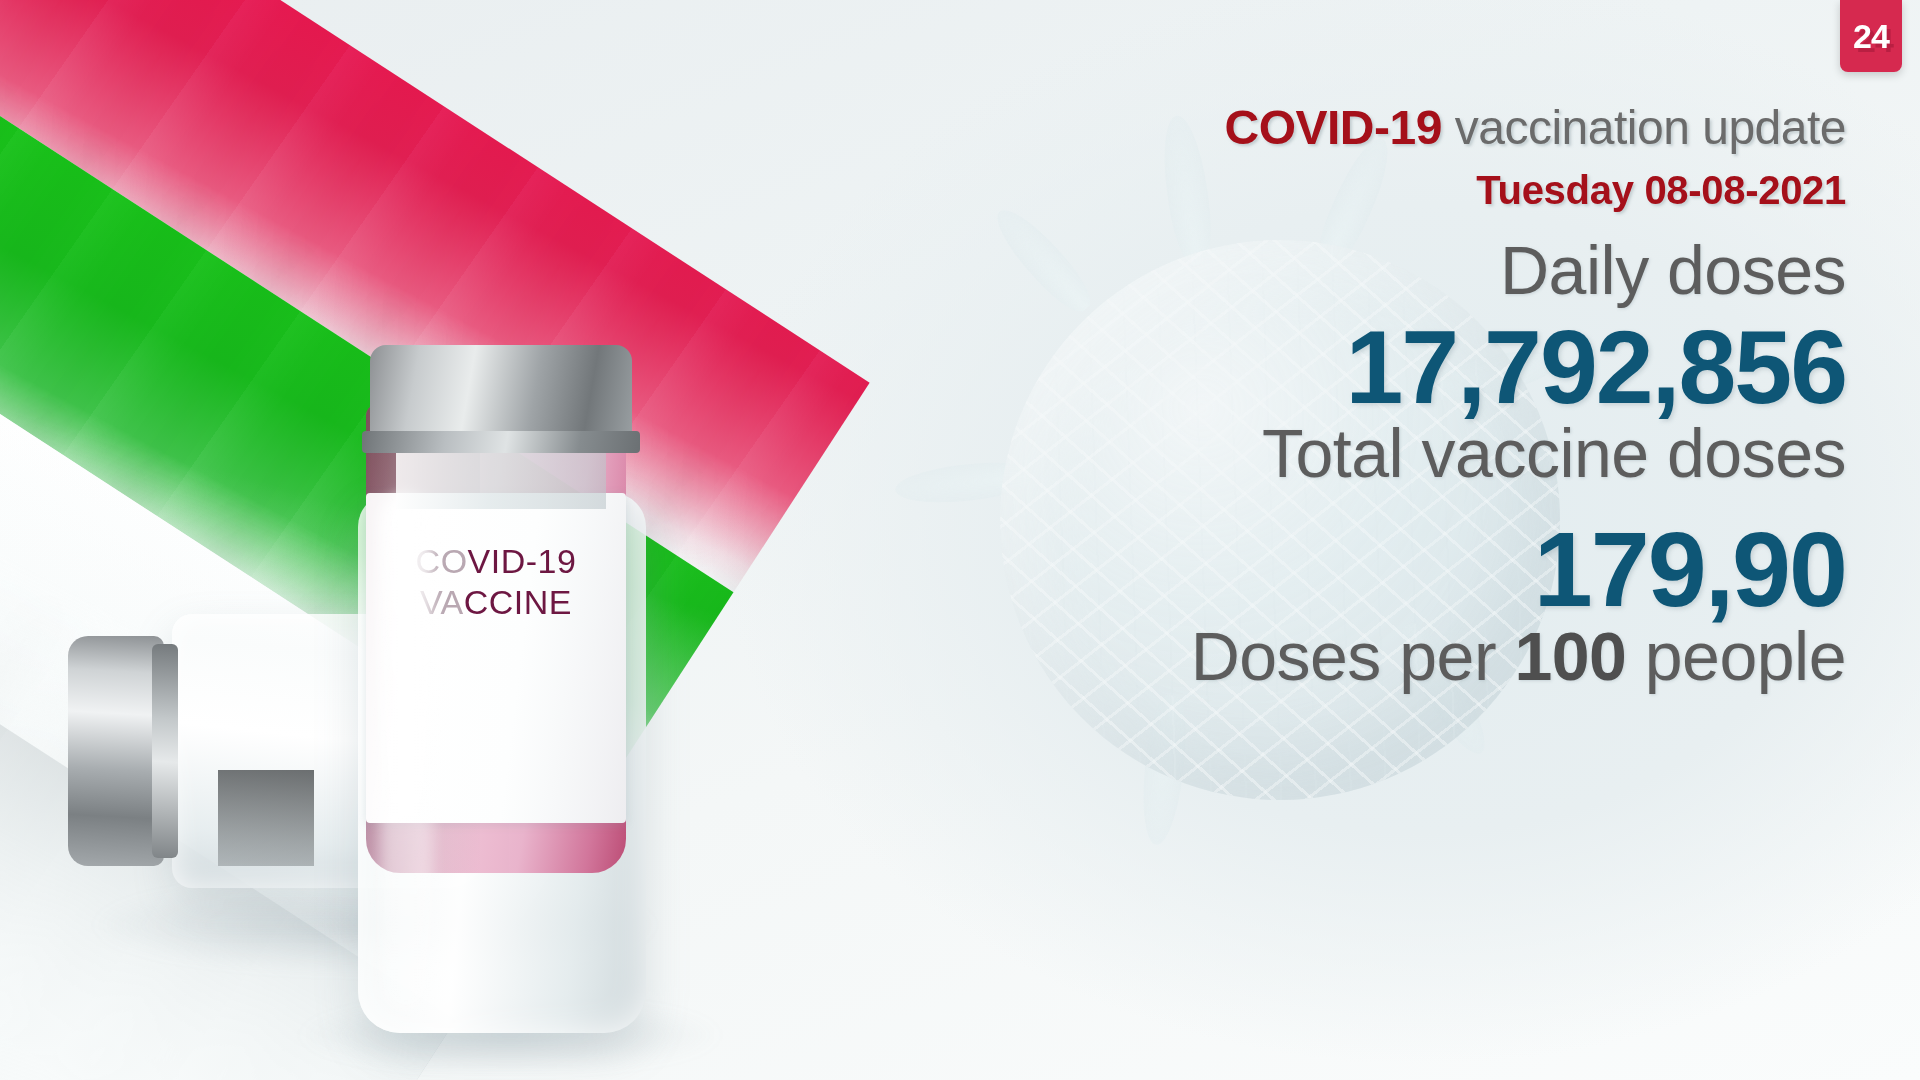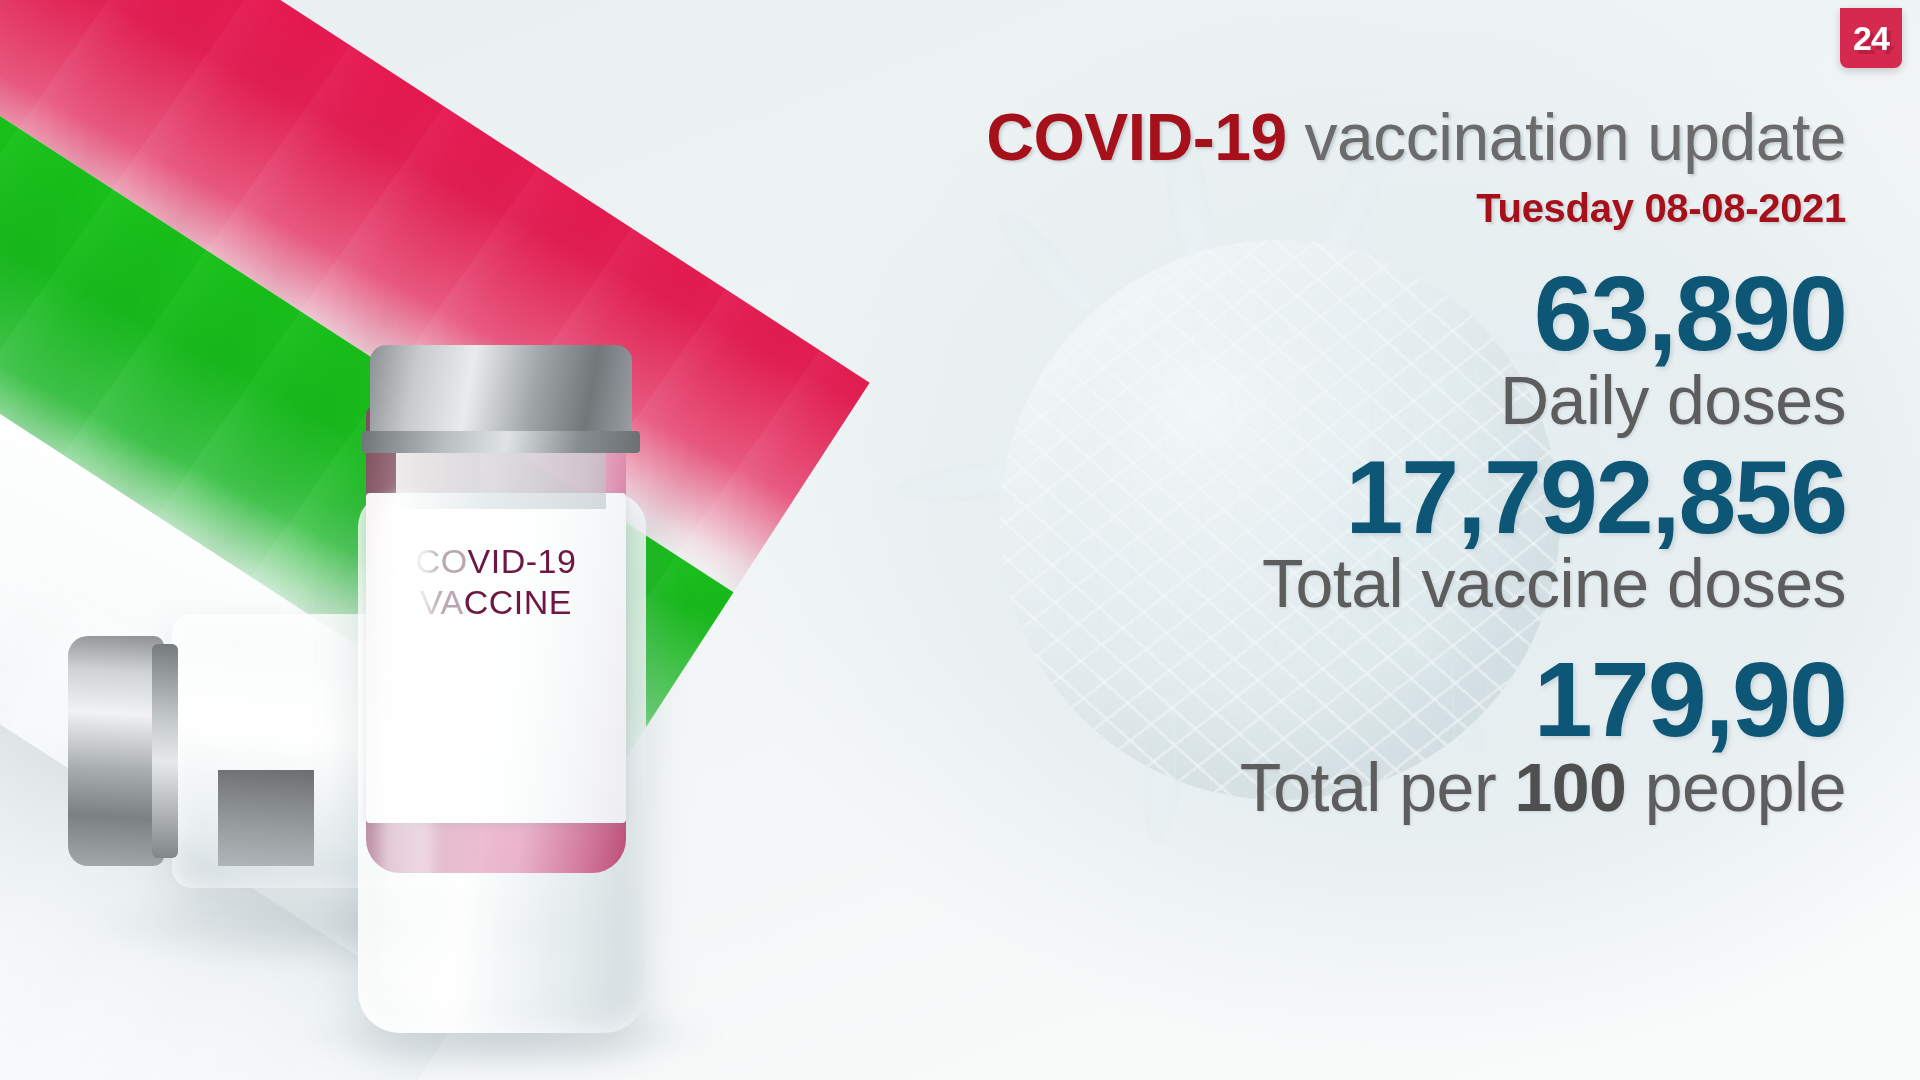--- a/index.html
+++ b/index.html
@@ -91,29 +91,29 @@
             background:linear-gradient(184deg,#c2происх 0%,#e9aac6 0%,#f2cddd 30%,#e9b0cb 62%,#cf5c89 88%,#bb3f6b 100%); opacity:.9; }
   .vs-liquid-dark { position:absolute; left:150px; top:170px; width:96px; height:96px;
             background:linear-gradient(184deg, rgba(60,64,66,0.75), rgba(90,95,98,0.35)); }
 
   .shadow-soft { position:absolute; left:95px; top:880px; width:560px; height:90px; border-radius:50%;
             background:radial-gradient(ellipse at 50% 50%, rgba(120,140,150,0.30), rgba(255,255,255,0) 72%); filter:blur(8px); }
   .shadow-soft2 { position:absolute; left:300px; top:1000px; width:420px; height:70px; border-radius:50%;
             background:radial-gradient(ellipse at 50% 50%, rgba(120,140,150,0.22), rgba(255,255,255,0) 72%); filter:blur(8px); }
 
   
-  .badge { position:absolute; right:18px; top:0; width:62px; height:60px; border-radius:0 0 8px 8px;
+  .badge { position:absolute; right:18px; top:0; width:62px; height:72px; border-radius:0 0 8px 8px;
            background:#d6294f; display:flex; align-items:center; justify-content:center;
-           box-shadow:0 3px 8px rgba(0,0,0,0.18);margin-top:8px; }
+           box-shadow:0 3px 8px rgba(0,0,0,0.18); }
   .badge span { color:#ffffff; font-size:34px; font-weight:bold; letter-spacing:-1px;
                 text-shadow:4px 4px 0 rgba(150,20,50,0.45); }
 
   
   .content { position:absolute; right:74px; top:104px; width:1000px; text-align:right; }
-  .title { font-size:66px; font-weight:400; line-height:1; letter-spacing:-0.5px; white-space:nowrap;
+  .title { font-size:48px; font-weight:400; line-height:1; letter-spacing:-0.5px; white-space:nowrap;
            text-shadow:2px 2px 3px rgba(160,175,180,0.55); }
   .title .t-red { color:#a5101a; font-weight:bold; }
   .title .t-gray { color:#6b6b6b; }
   .date { margin-top:16px; font-size:40px; font-weight:bold; color:#a5101a; letter-spacing:-0.3px;
           text-shadow:2px 2px 3px rgba(160,175,180,0.5); }
 
   .stats { margin-top:26px; }
   .stat { margin-bottom:4px; }
   .stat-num { font-size:106px; font-weight:bold; color:#0e5676; line-height:1.06; letter-spacing:-2px;
               text-shadow:2px 2px 4px rgba(150,168,175,0.4); }
@@ -186,30 +186,29 @@
 
   <div class="content">
     <div class="title">
       <span class="t-red">COVID-19</span><span class="t-gray"> vaccination update</span>
     </div>
     <div class="date">Tuesday 08-08-2021</div>
 
     <div class="stats">
 
       <div class="stat stat-1">
-        <div class="stat-num">63,890</div>
         <div class="stat-lbl"><span>Daily doses</span></div>
       </div>
 
       <div class="stat stat-2">
         <div class="stat-num">17,792,856</div>
         <div class="stat-lbl"><span>Total vaccine doses</span></div>
       </div>
 
       <div class="stat stat-3">
         <div class="stat-num">179,90</div>
-        <div class="stat-lbl"><span>Total per </span><b>100</b><span> people</span></div>
+        <div class="stat-lbl"><span>Doses per </span><b>100</b><span> people</span></div>
       </div>
 
     </div>
   </div>
 
 </div>
 
 </body></html>

